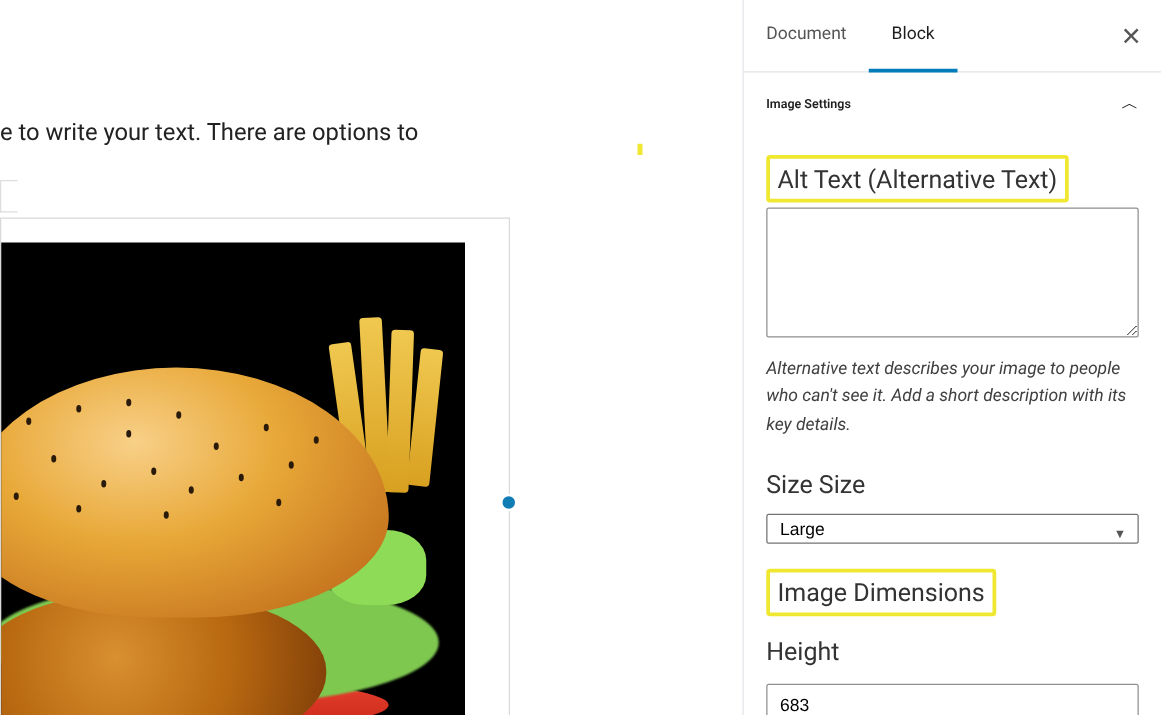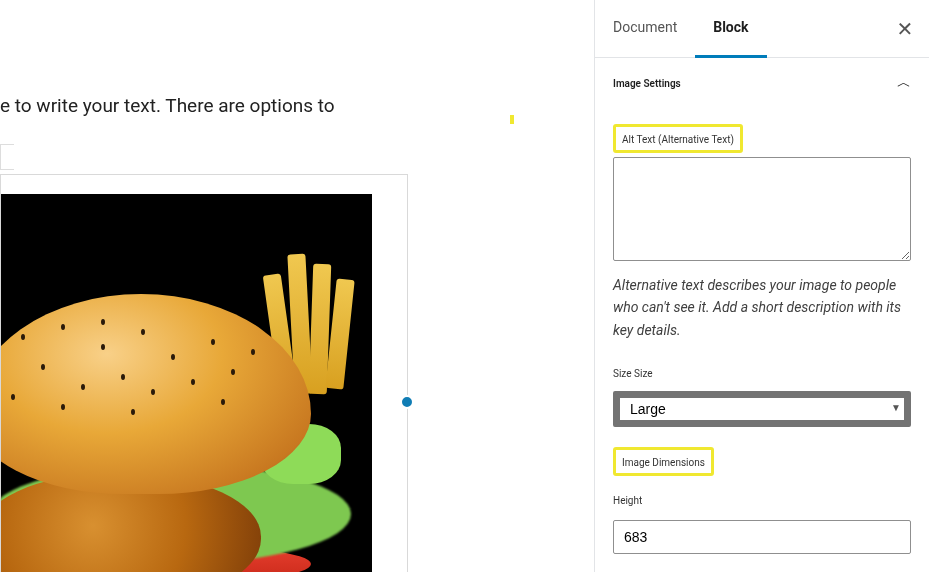--- a/index.html
+++ b/index.html
@@ -143,21 +143,21 @@
       height: 58px;
       display: flex;
       align-items: center;
       font-size: 14px;
       color: #555;
       cursor: pointer;
       border-bottom: 3px solid transparent;
     }
     .tab.active {
       color: #1e1e1e;
-      font-weight: 700;
+      font-weight: 400;
       border-bottom-color: #007cba;
     }
     .close-btn {
       margin-left: auto;
       width: 36px;
       height: 36px;
       display: flex;
       align-items: center;
       justify-content: center;
       font-size: 20px;
@@ -172,21 +172,21 @@
       justify-content: space-between;
       align-items: center;
       padding: 16px 18px;
     }
     .panel-title {
       font-size: 10px;
       font-weight: 600;
     }
     .chevron { font-size: 14px; }
     .field-label {
-      font-size: 10px;
+      font-size: 20px;
       color: #333;
       margin-bottom: 8px;
       display: inline-block;
     }
     .highlight-box {
       border: 3px solid #f0e830;
       border-radius: 3px;
       padding: 4px 6px;
       display: inline-block;
       margin-bottom: 4px;
@@ -204,22 +204,22 @@
     .help-text {
       font-size: 14px;
       font-style: italic;
       color: #404040;
       line-height: 1.6;
       margin-top: 10px;
       margin-bottom: 24px;
     }
     .select {
       width: 100%;
-      height: 36px;
-      border: 7px solid #737373;
+      height: 24px;
+      border: 1px solid #737373;
       border-radius: 2px;
       padding: 0 10px;
       font-size: 14px;
       background: #fff;
       appearance: none;
       position: relative;
     }
     .select-wrap { position: relative; margin-top: 4px; margin-bottom: 20px; }
     .select-wrap::after {
       content: "▼";

